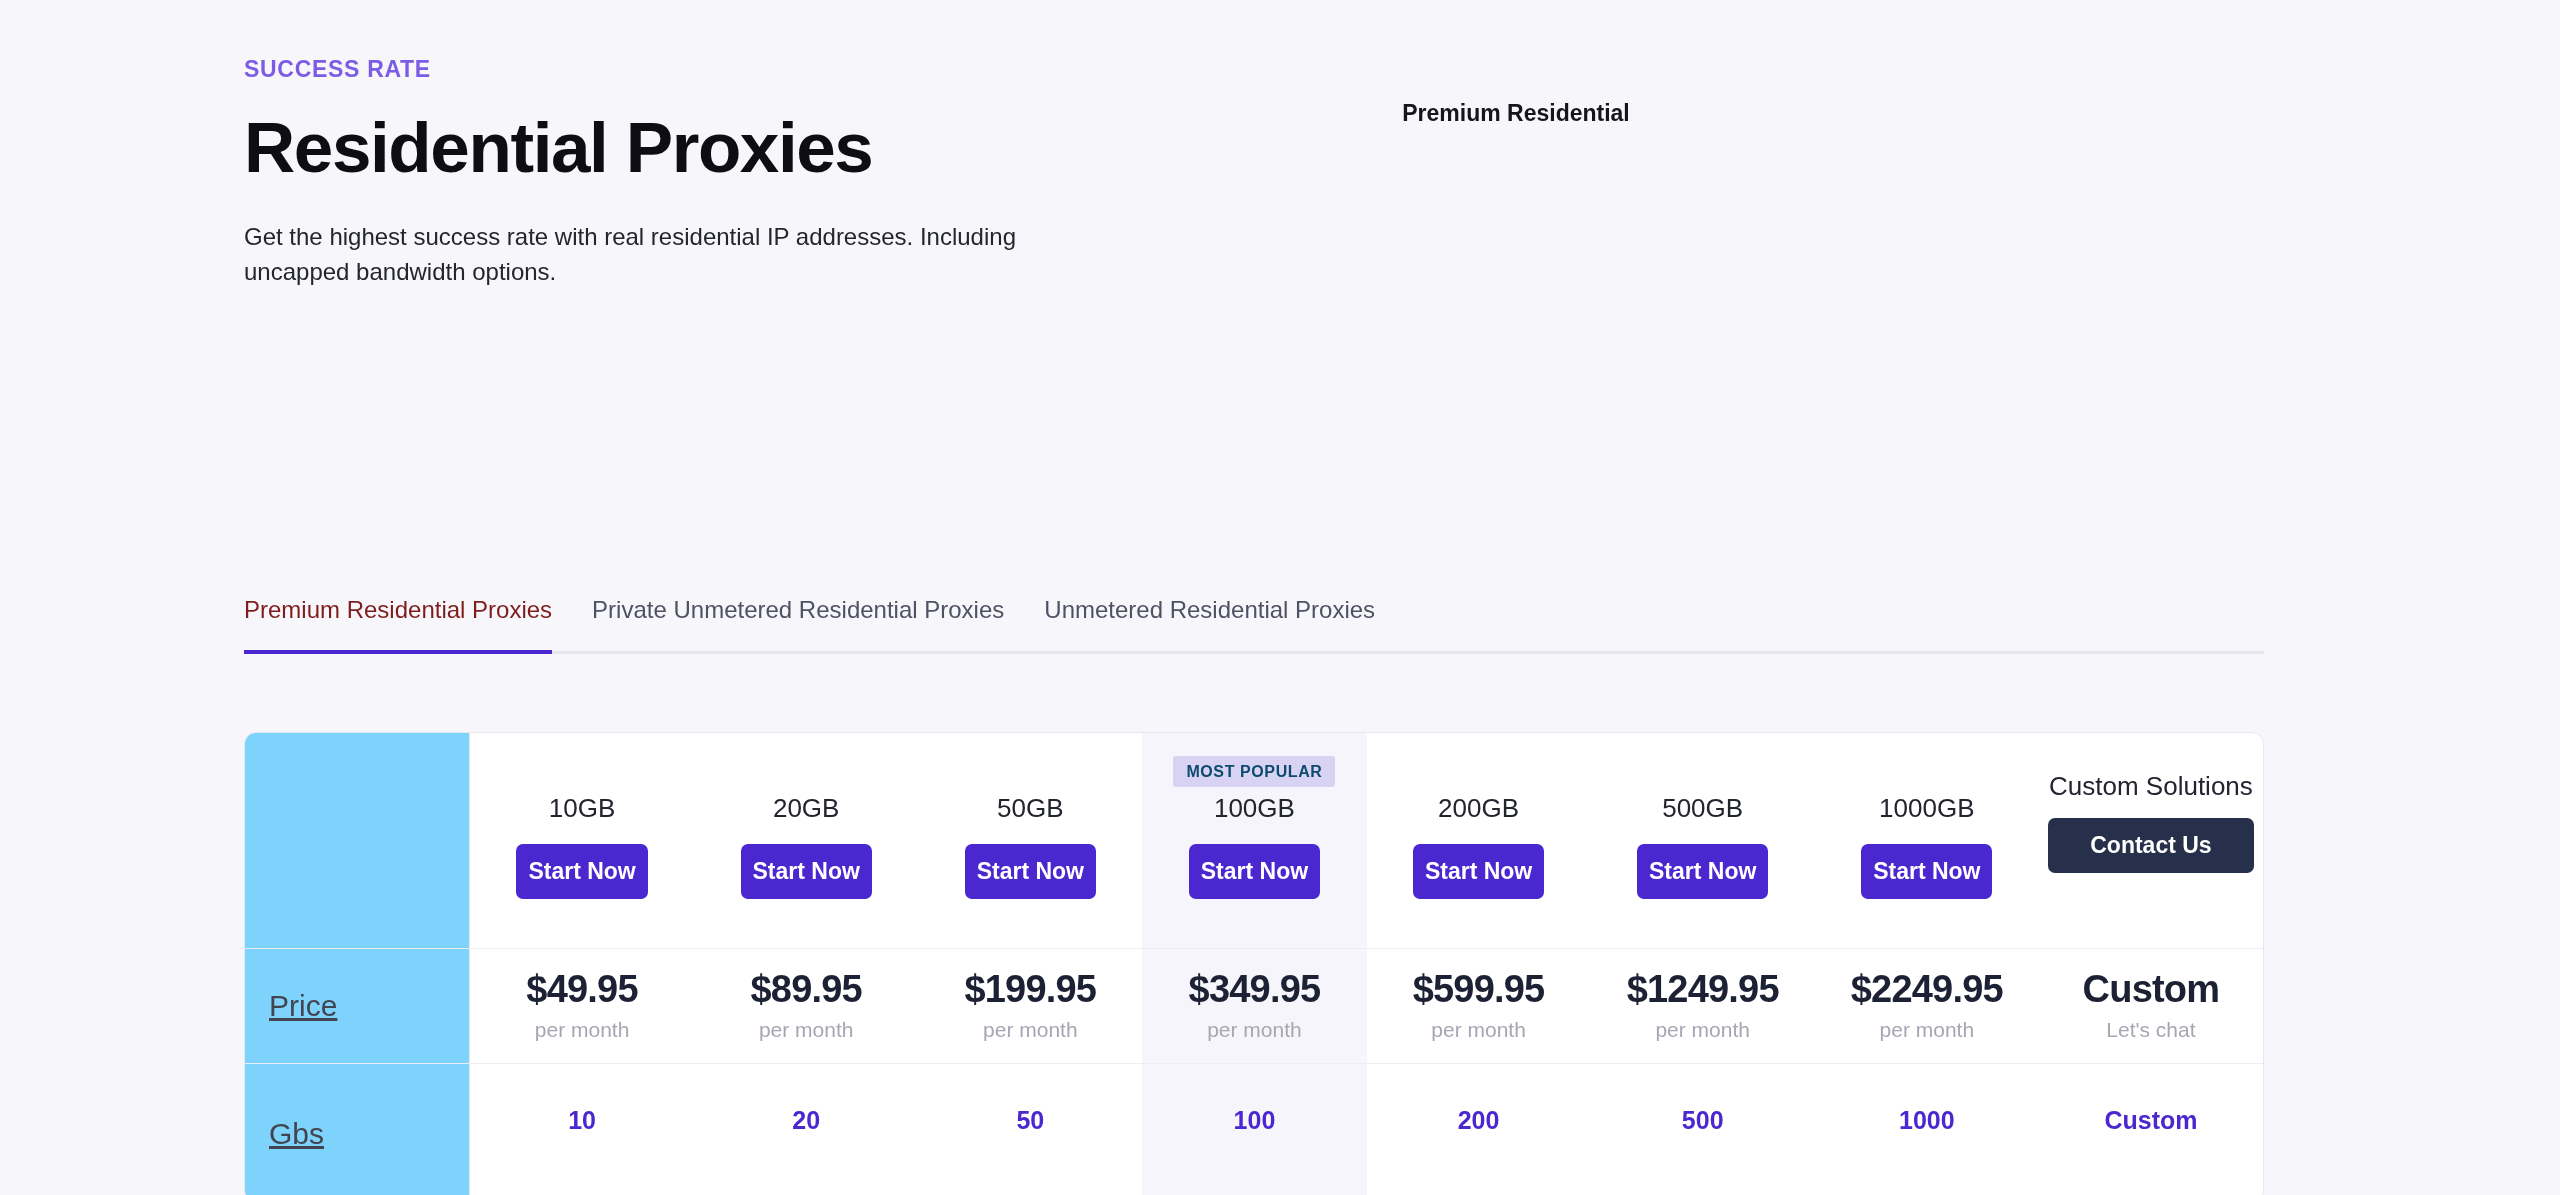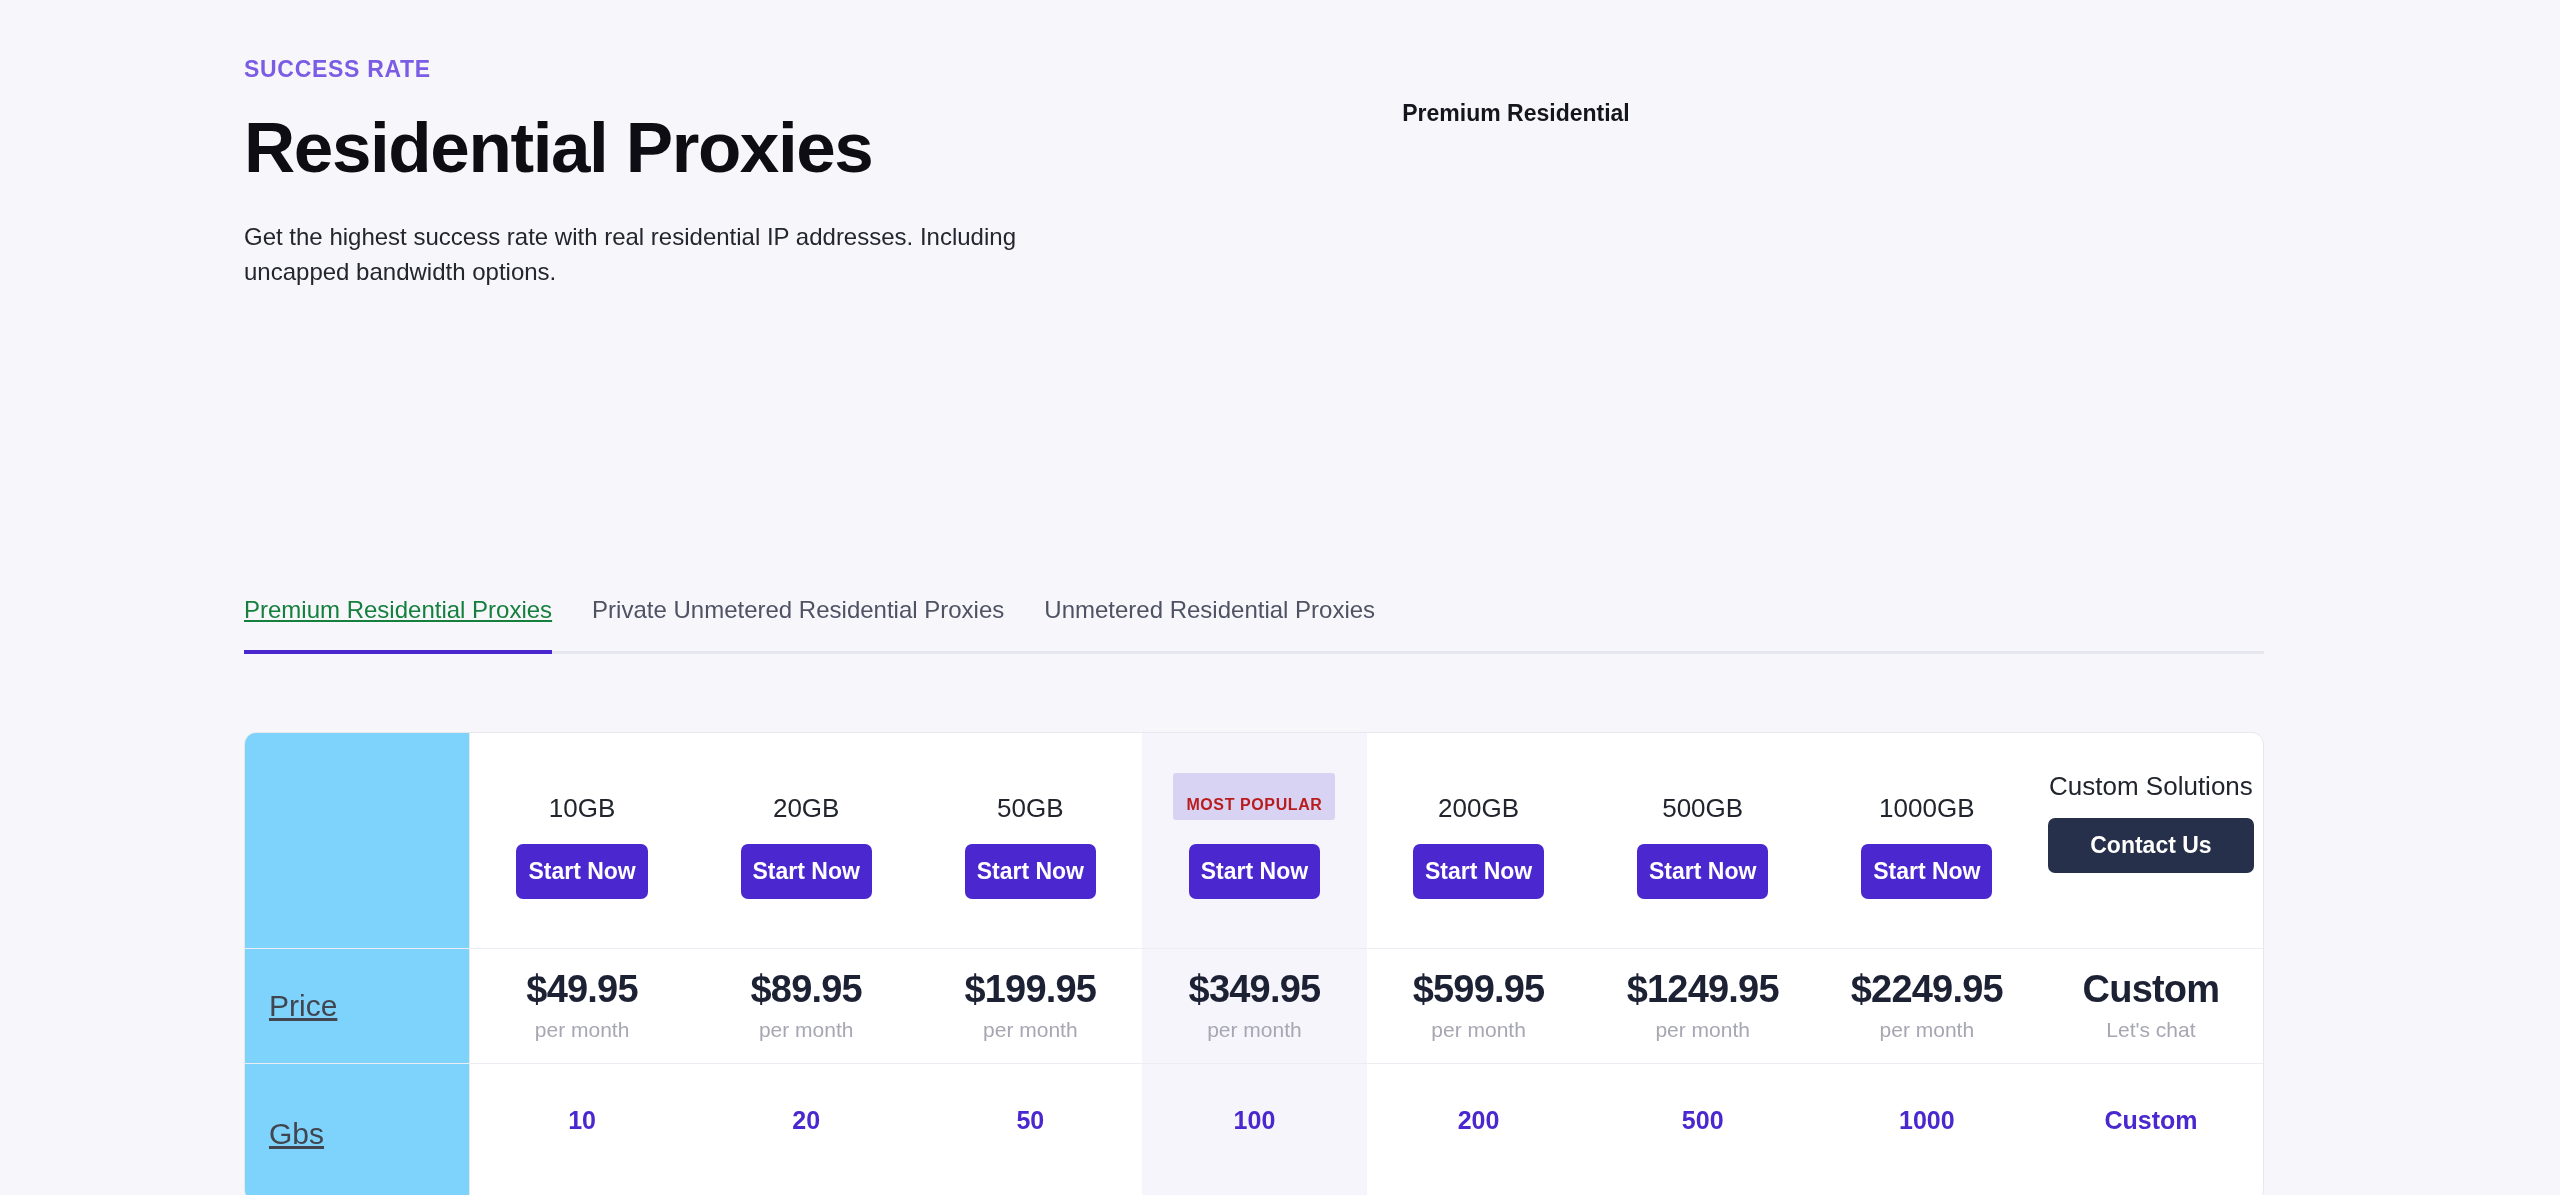--- a/index.html
+++ b/index.html
@@ -101,23 +101,22 @@
     color: #4e5263;
     padding: 0 0 26px 0;
     margin-right: 40px;
     cursor: pointer;
     border-bottom: 4px solid transparent;
     margin-bottom: -3px;
     white-space: nowrap;
   }
 
   .tab.active {
-    color: #15803d;
+    color: #7f1d1d;
     border-bottom-color: #4a27cf;
-    text-decoration: underline;
   }
 
   
   .table-wrap {
     position: absolute;
     left: 244px;
     top: 732px;
     width: 2020px;
     height: 470px;
     border: 1px solid #e7e7ee;
@@ -158,27 +157,27 @@
     position: relative;
   }
 
   .cell.popular { background: #f6f5fb; }
 
   
   .row-header .cell { justify-content: flex-start; padding-top: 60px; }
 
   .badge {
     position: absolute;
-    top: 40px;
+    top: 23px;
     background: #d8d3f3;
-    color: #b91c1c;
+    color: #0c4a6e;
     font-size: 16px;
     font-weight: bold;
     letter-spacing: 0.6px;
-    padding: 23px 13px 6px 13px;
+    padding: 7px 13px 6px 13px;
     border-radius: 3px;
     white-space: nowrap;
   }
 
   .plan-name {
     font-size: 26px;
     color: #22242e;
     line-height: 1.18;
     text-align: center;
     margin-bottom: 20px;

